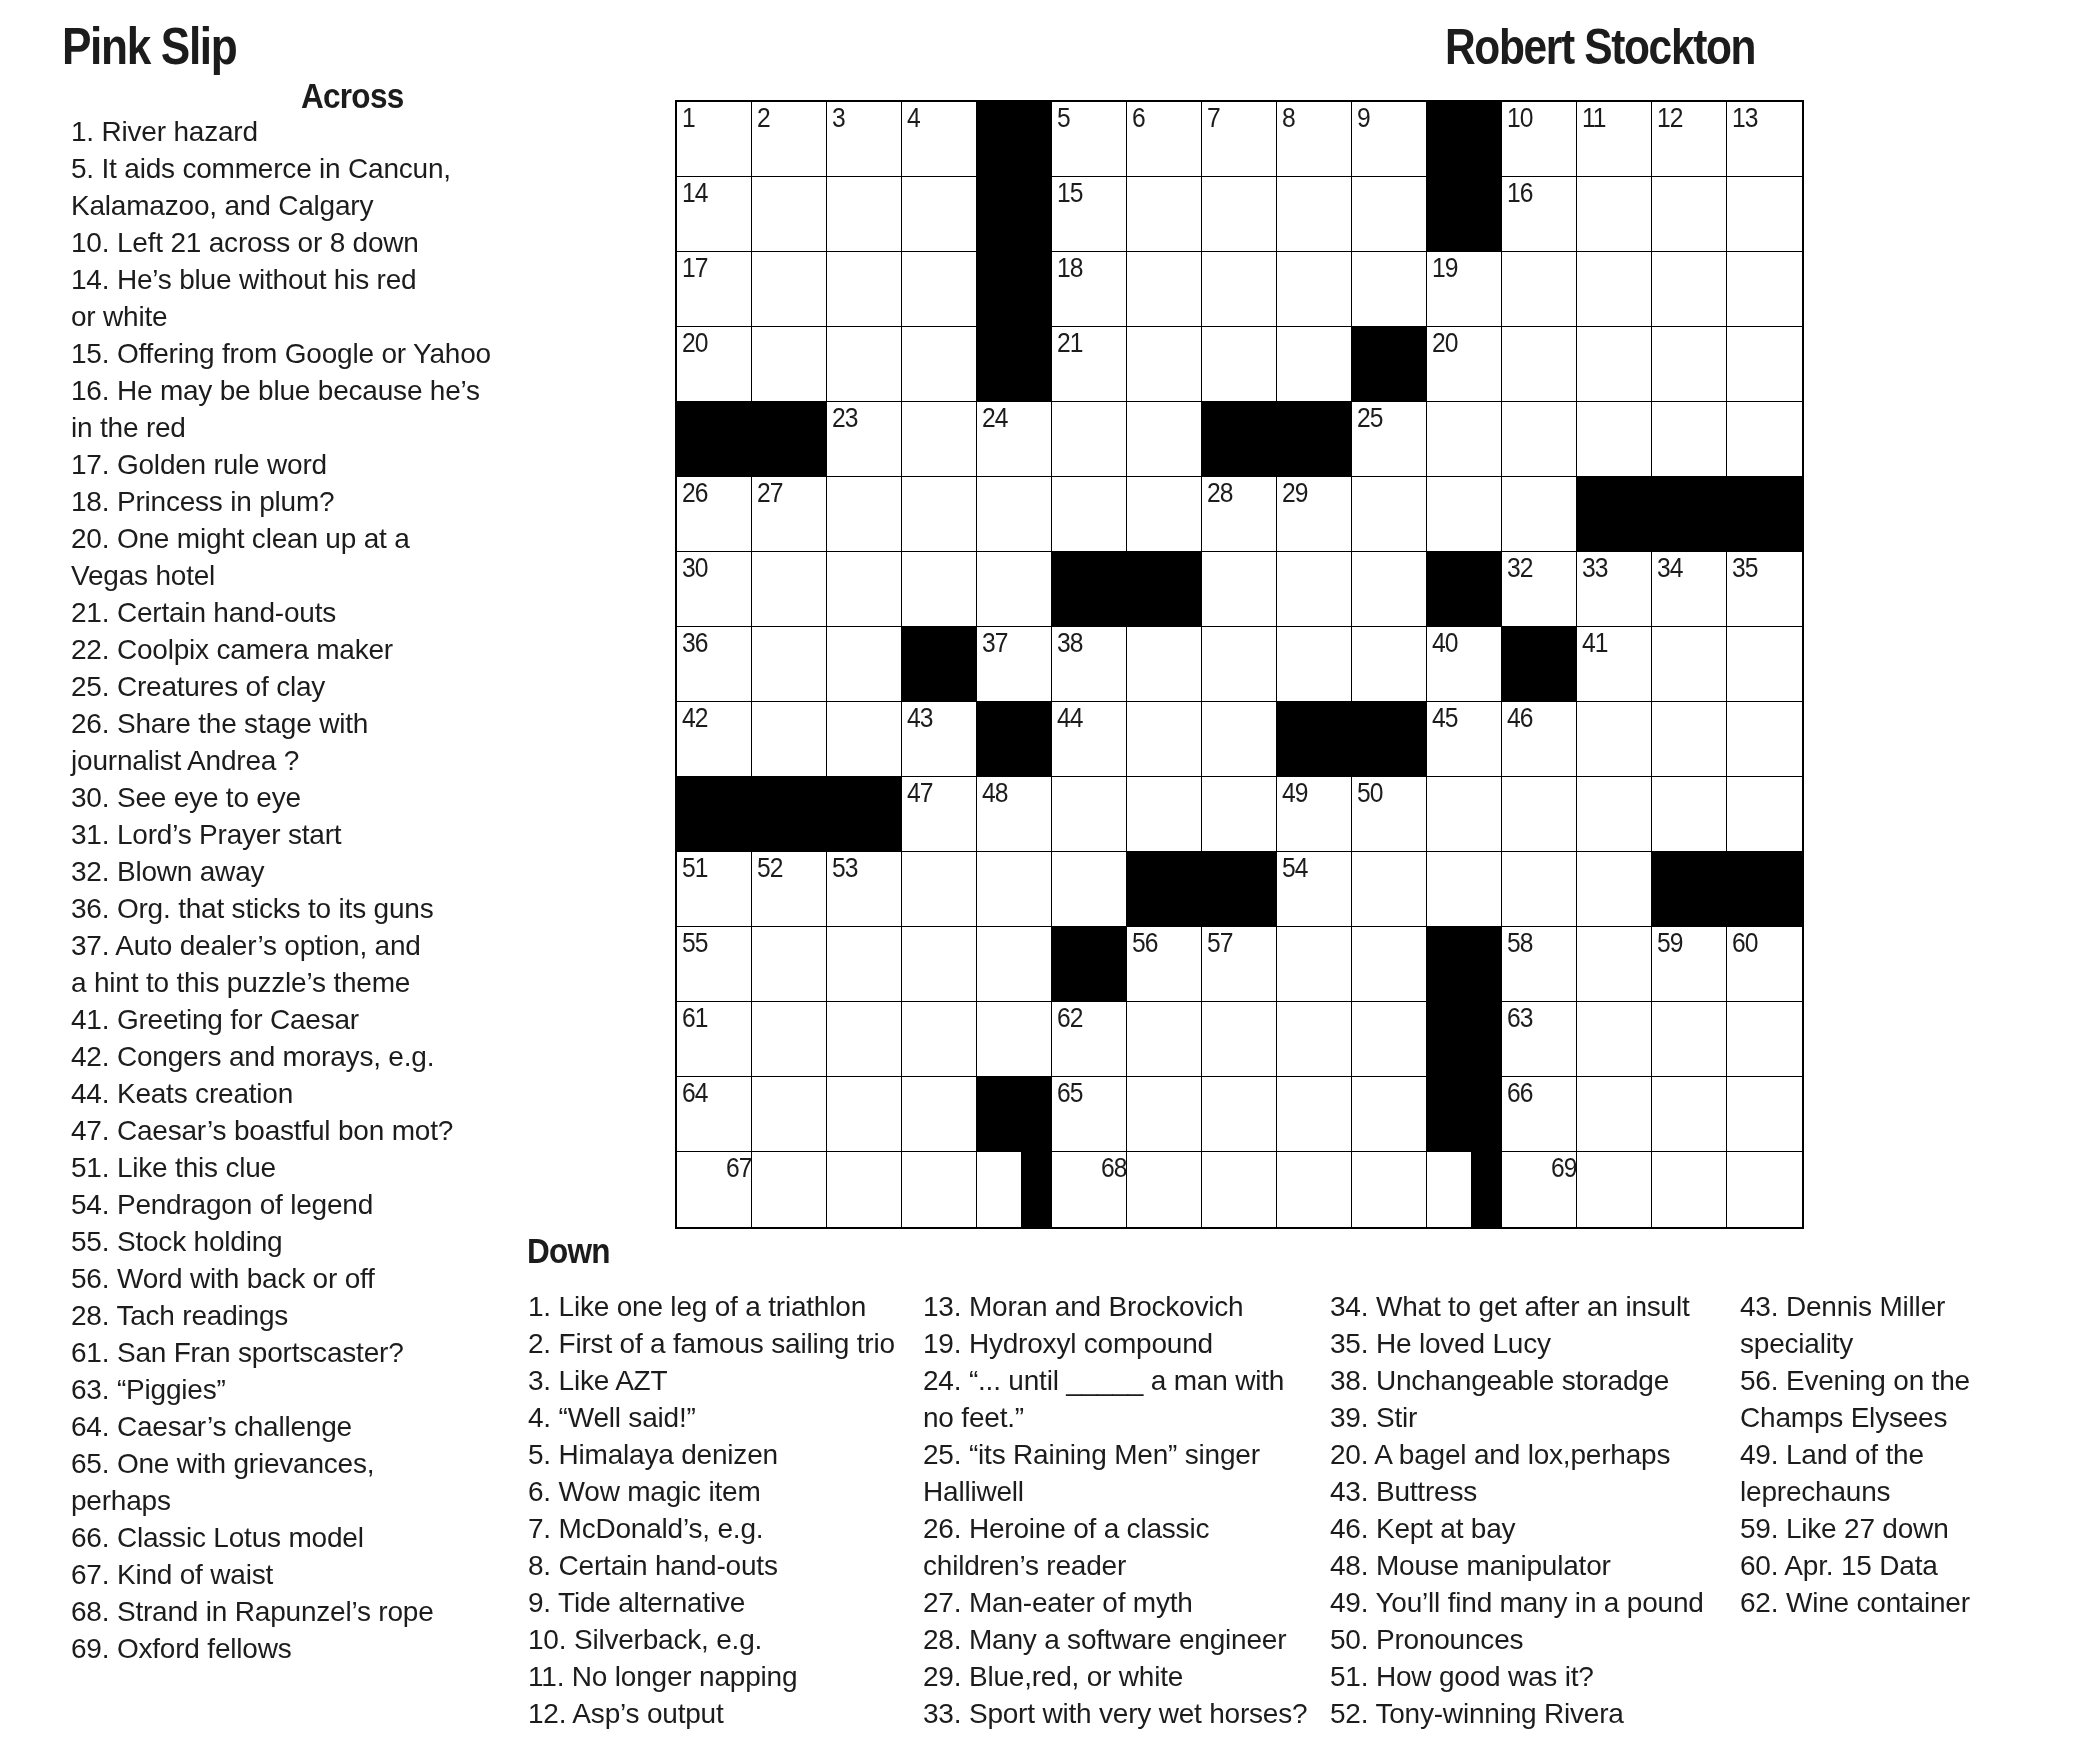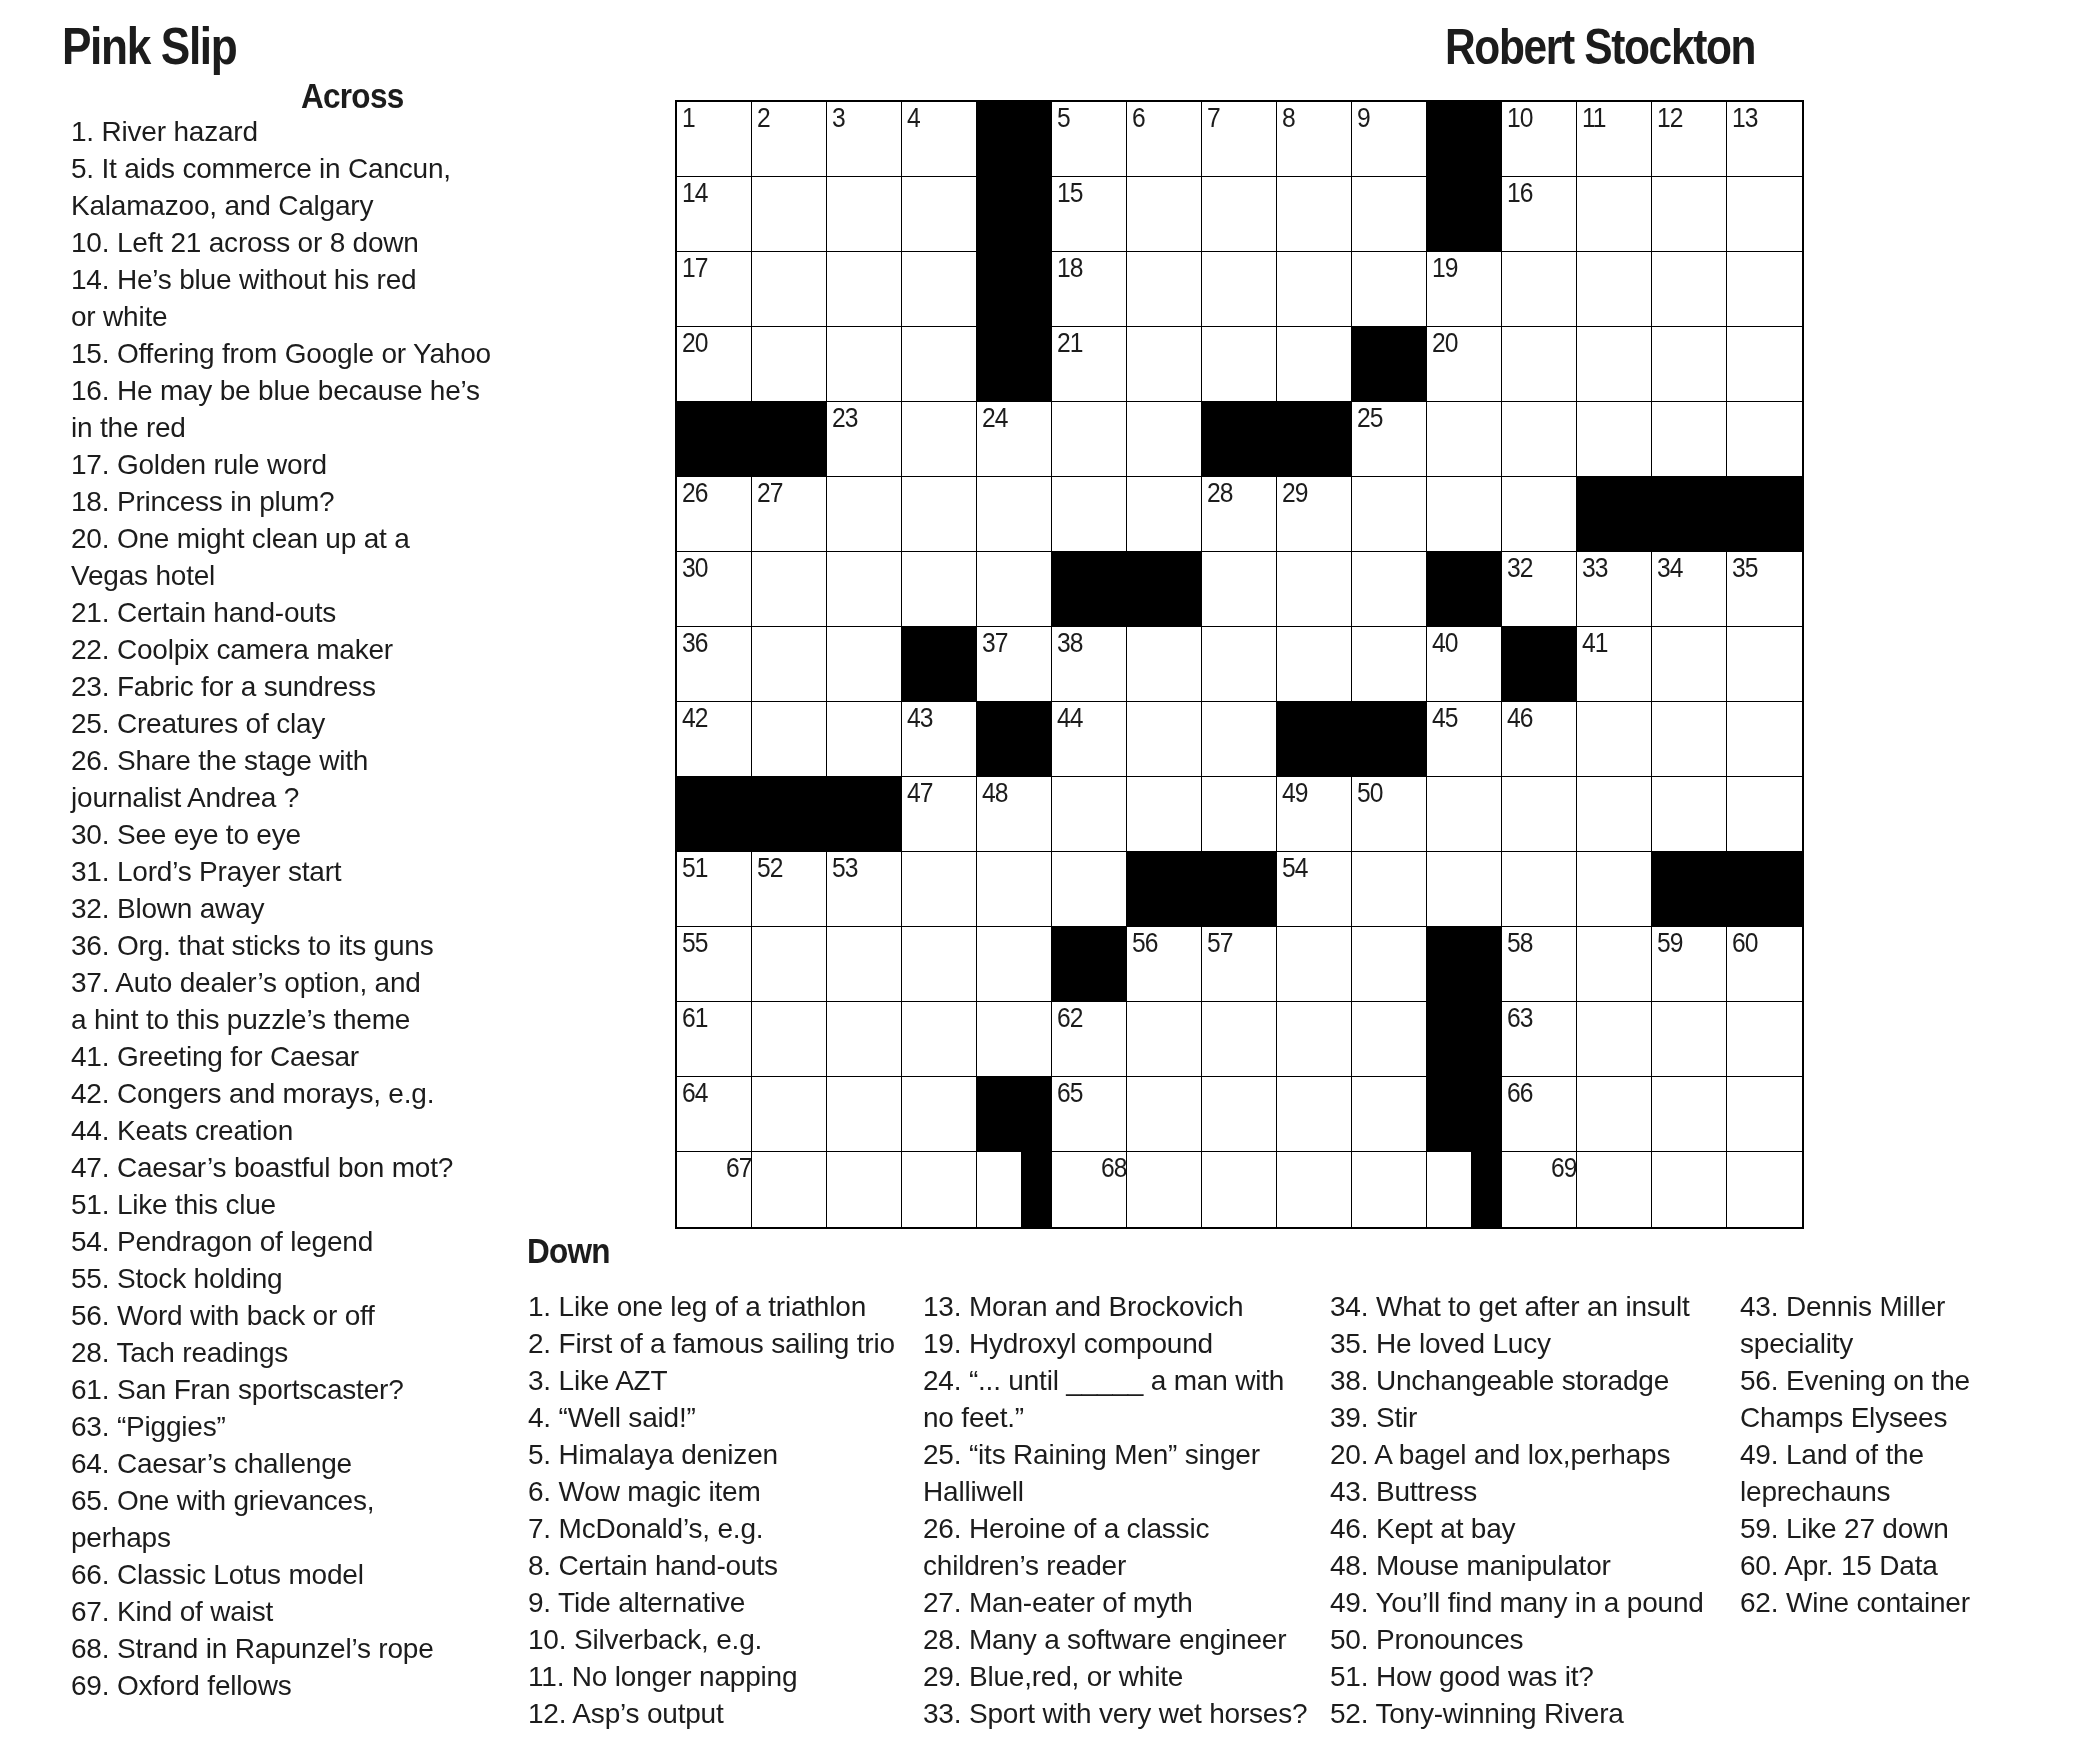--- a/index.html
+++ b/index.html
@@ -107,23 +107,20 @@
       <div class="clue-line">20. One might clean up at a</div>
       <div class="clue-line">Vegas hotel</div>
     </div>
     <div class="clue">
       <div class="clue-line">21. Certain hand-outs</div>
     </div>
     <div class="clue">
       <div class="clue-line">22. Coolpix camera maker</div>
     </div>
     <div class="clue">
-      <div class="clue-line">23. Fabric for a sundress</div>
-    </div>
-    <div class="clue">
       <div class="clue-line">25. Creatures of clay</div>
     </div>
     <div class="clue">
       <div class="clue-line">26. Share the stage with</div>
       <div class="clue-line">journalist Andrea ?</div>
     </div>
     <div class="clue">
       <div class="clue-line">30. See eye to eye</div>
     </div>
     <div class="clue">

